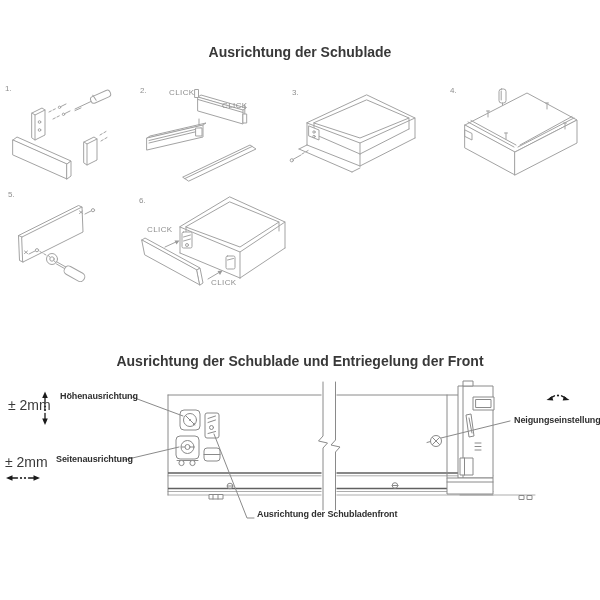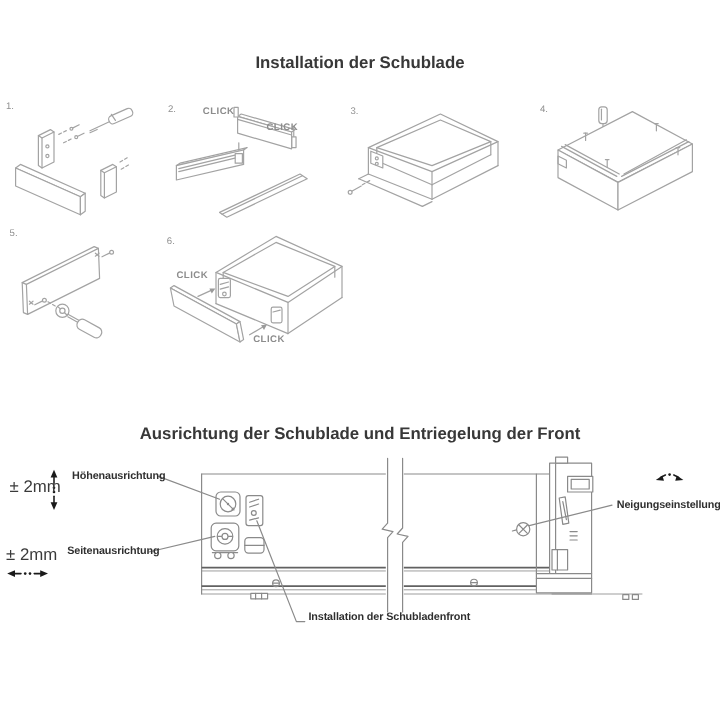--- a/index.html
+++ b/index.html
@@ -1,41 +1,41 @@
 <!DOCTYPE html>
 <html><head>
 <meta charset="utf-8">
 <style>
   html,body{margin:0;padding:0;}
   body{width:600px;height:600px;background:#fff;position:relative;overflow:hidden;
        font-family:"Liberation Sans",sans-serif;}
   .abs{position:absolute;}
   .title{left:0;width:600px;text-align:center;font-size:14px;font-weight:600;color:#383838;z-index:3;}
   .stepnum{font-size:8px;color:#8f8f8f;line-height:1;z-index:3;}
-  .click{font-size:8px;font-weight:700;letter-spacing:.4px;color:#8d8d8d;line-height:1;z-index:3;}
+  .click{font-size:8px;font-weight:400;letter-spacing:.4px;color:#8d8d8d;line-height:1;z-index:3;}
   .lbl{font-size:9px;font-weight:600;color:#2f2f2f;letter-spacing:-0.1px;white-space:nowrap;line-height:1.1;z-index:3;}
   .tol{font-size:14px;color:#3a3a3a;white-space:nowrap;line-height:1;z-index:3;}
   svg{overflow:visible;}
   .ln{fill:none;stroke:#a3a3a3;stroke-width:1;stroke-linecap:round;stroke-linejoin:round;}
   .lw{fill:#fff;stroke:#a3a3a3;stroke-width:1;stroke-linecap:round;stroke-linejoin:round;}
   .dash{stroke-dasharray:2.5 2;}
   .lnB{fill:none;stroke:#8a8a8a;stroke-width:1;stroke-linecap:round;stroke-linejoin:round;}
   .lnBw{fill:#fff;stroke:#8a8a8a;stroke-width:1;stroke-linejoin:round;}
   .dk{stroke:#616161;stroke-width:1.4;}
   .thin{stroke-width:.7;}
   .blk{fill:none;stroke:#1a1a1a;stroke-width:1.3;stroke-linecap:round;}
   .ah{fill:#1a1a1a;stroke:none;}
   .ahg{fill:#9a9a9a;stroke:none;}
   .dot{fill:#1a1a1a;stroke:none;}
   .gdot{fill:#8a8a8a;stroke:none;}
 </style>
 </head>
 <body>
 
-<div class="abs title" style="top:44px">Installation der Schublade</div>
+<div class="abs title" style="top:44px">Ausrichtung der Schublade</div>
 
 <svg class="abs" style="left:5px;top:86px" width="130" height="100" viewBox="0 0 130 100">
   <g>
     <line class="ln" x1="70" y1="23" x2="87" y2="15"></line>
     <line class="ln" x1="70" y1="24.6" x2="76" y2="21.9"></line>
     <rect class="lw" x="86" y="11.5" width="21" height="7" rx="3" transform="rotate(-24 86 15)"></rect>
     <line class="ln" x1="90" y1="10.5" x2="91" y2="16.5" transform="rotate(-24 86 15)"></line>
   </g>
   <g>
     <line class="ln" x1="55" y1="21" x2="61" y2="18"></line>
@@ -333,13 +333,13 @@
     <line class="blk" x1="561.5" y1="25.8" x2="565.5" y2="27.8"></line>
     <polygon class="ah" points="569.5,30 564,26.2 562.7,30.6"></polygon>
   </g>
 </svg>
 
 <div class="abs tol" style="left:8px;top:398px">± 2mm</div>
 <div class="abs tol" style="left:5px;top:455px">± 2mm</div>
 <div class="abs lbl" style="left:60px;top:392px">Höhenausrichtung</div>
 <div class="abs lbl" style="left:56px;top:455px">Seitenausrichtung</div>
 <div class="abs lbl" style="left:514px;top:416px">Neigungseinstellung</div>
-<div class="abs lbl" style="left:257px;top:510px">Installation der Schubladenfront</div>
+<div class="abs lbl" style="left:257px;top:510px">Ausrichtung der Schubladenfront</div>
 
 </body></html>

